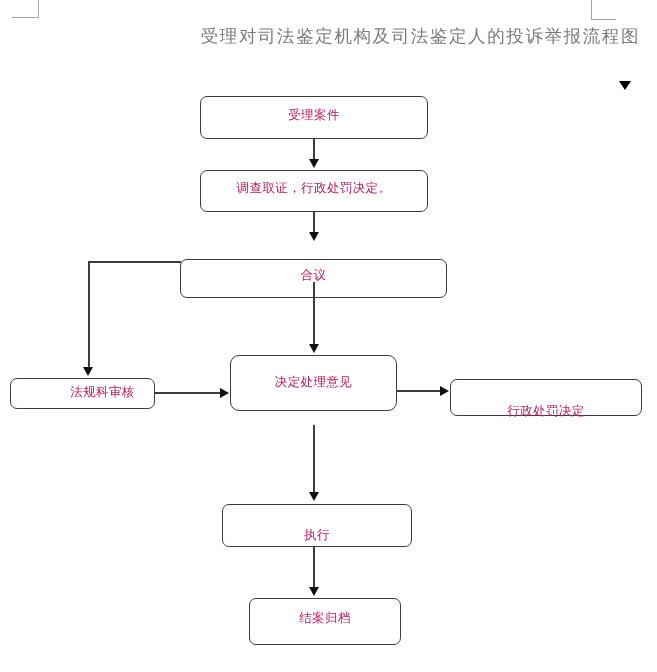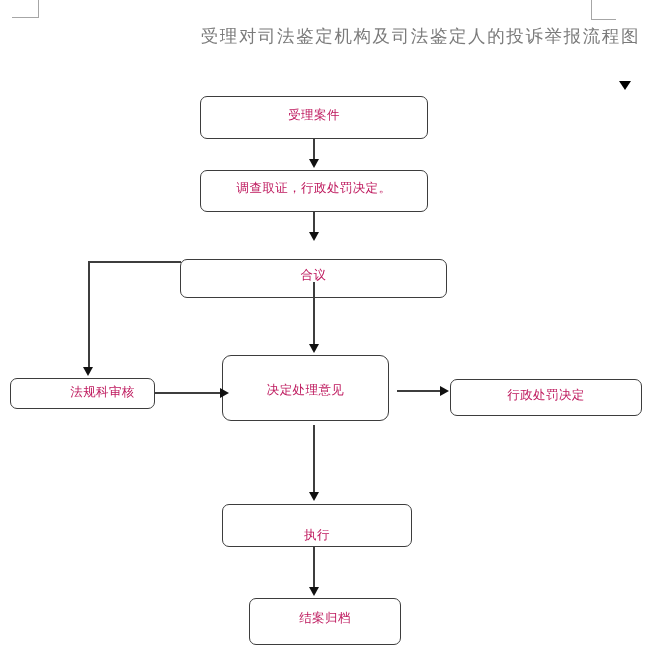--- a/index.html
+++ b/index.html
@@ -77,23 +77,23 @@
   }
   .node > .node-label {
     display: block;
   }
 
   
   .n-accept   { left:200px; top:96px;  width:228px; height:43px; padding-top:12px; }
   .n-invest   { left:200px; top:170px; width:228px; height:42px; padding-top:11px; }
   .n-council  { left:180px; top:243px; width:267px; height:39px; padding-top:9px;margin-top:16px;  }
   .n-review   { left:10px;  top:378px; width:145px; height:31px; padding-top:7px;padding-left:40px;  }
-  .n-decision { left:222px; top:355px; width:167px; height:66px; padding-top:28px;
+  .n-decision { left:230px; top:355px; width:167px; height:56px; padding-top:20px;
                 border-width: 1.6px; border-radius: 9px; }
-  .n-penalty  { left:450px; top:379px; width:192px; height:37px; padding-top:9px;  }
+  .n-penalty  { left:450px; top:379px; width:192px; height:37px; padding-top:25px;  }
   .n-execute  { left:222px; top:504px; width:190px; height:43px; padding-top:24px; }
   .n-archive  { left:242px; top:598px; width:152px; height:47px; padding-top:13px;margin-left:7px; }
 
   
   .line {
     position: absolute;
     background: #3d3d3d;
   }
   .line-v { width: 1.6px; }
   .line-h { height: 1.6px; }

